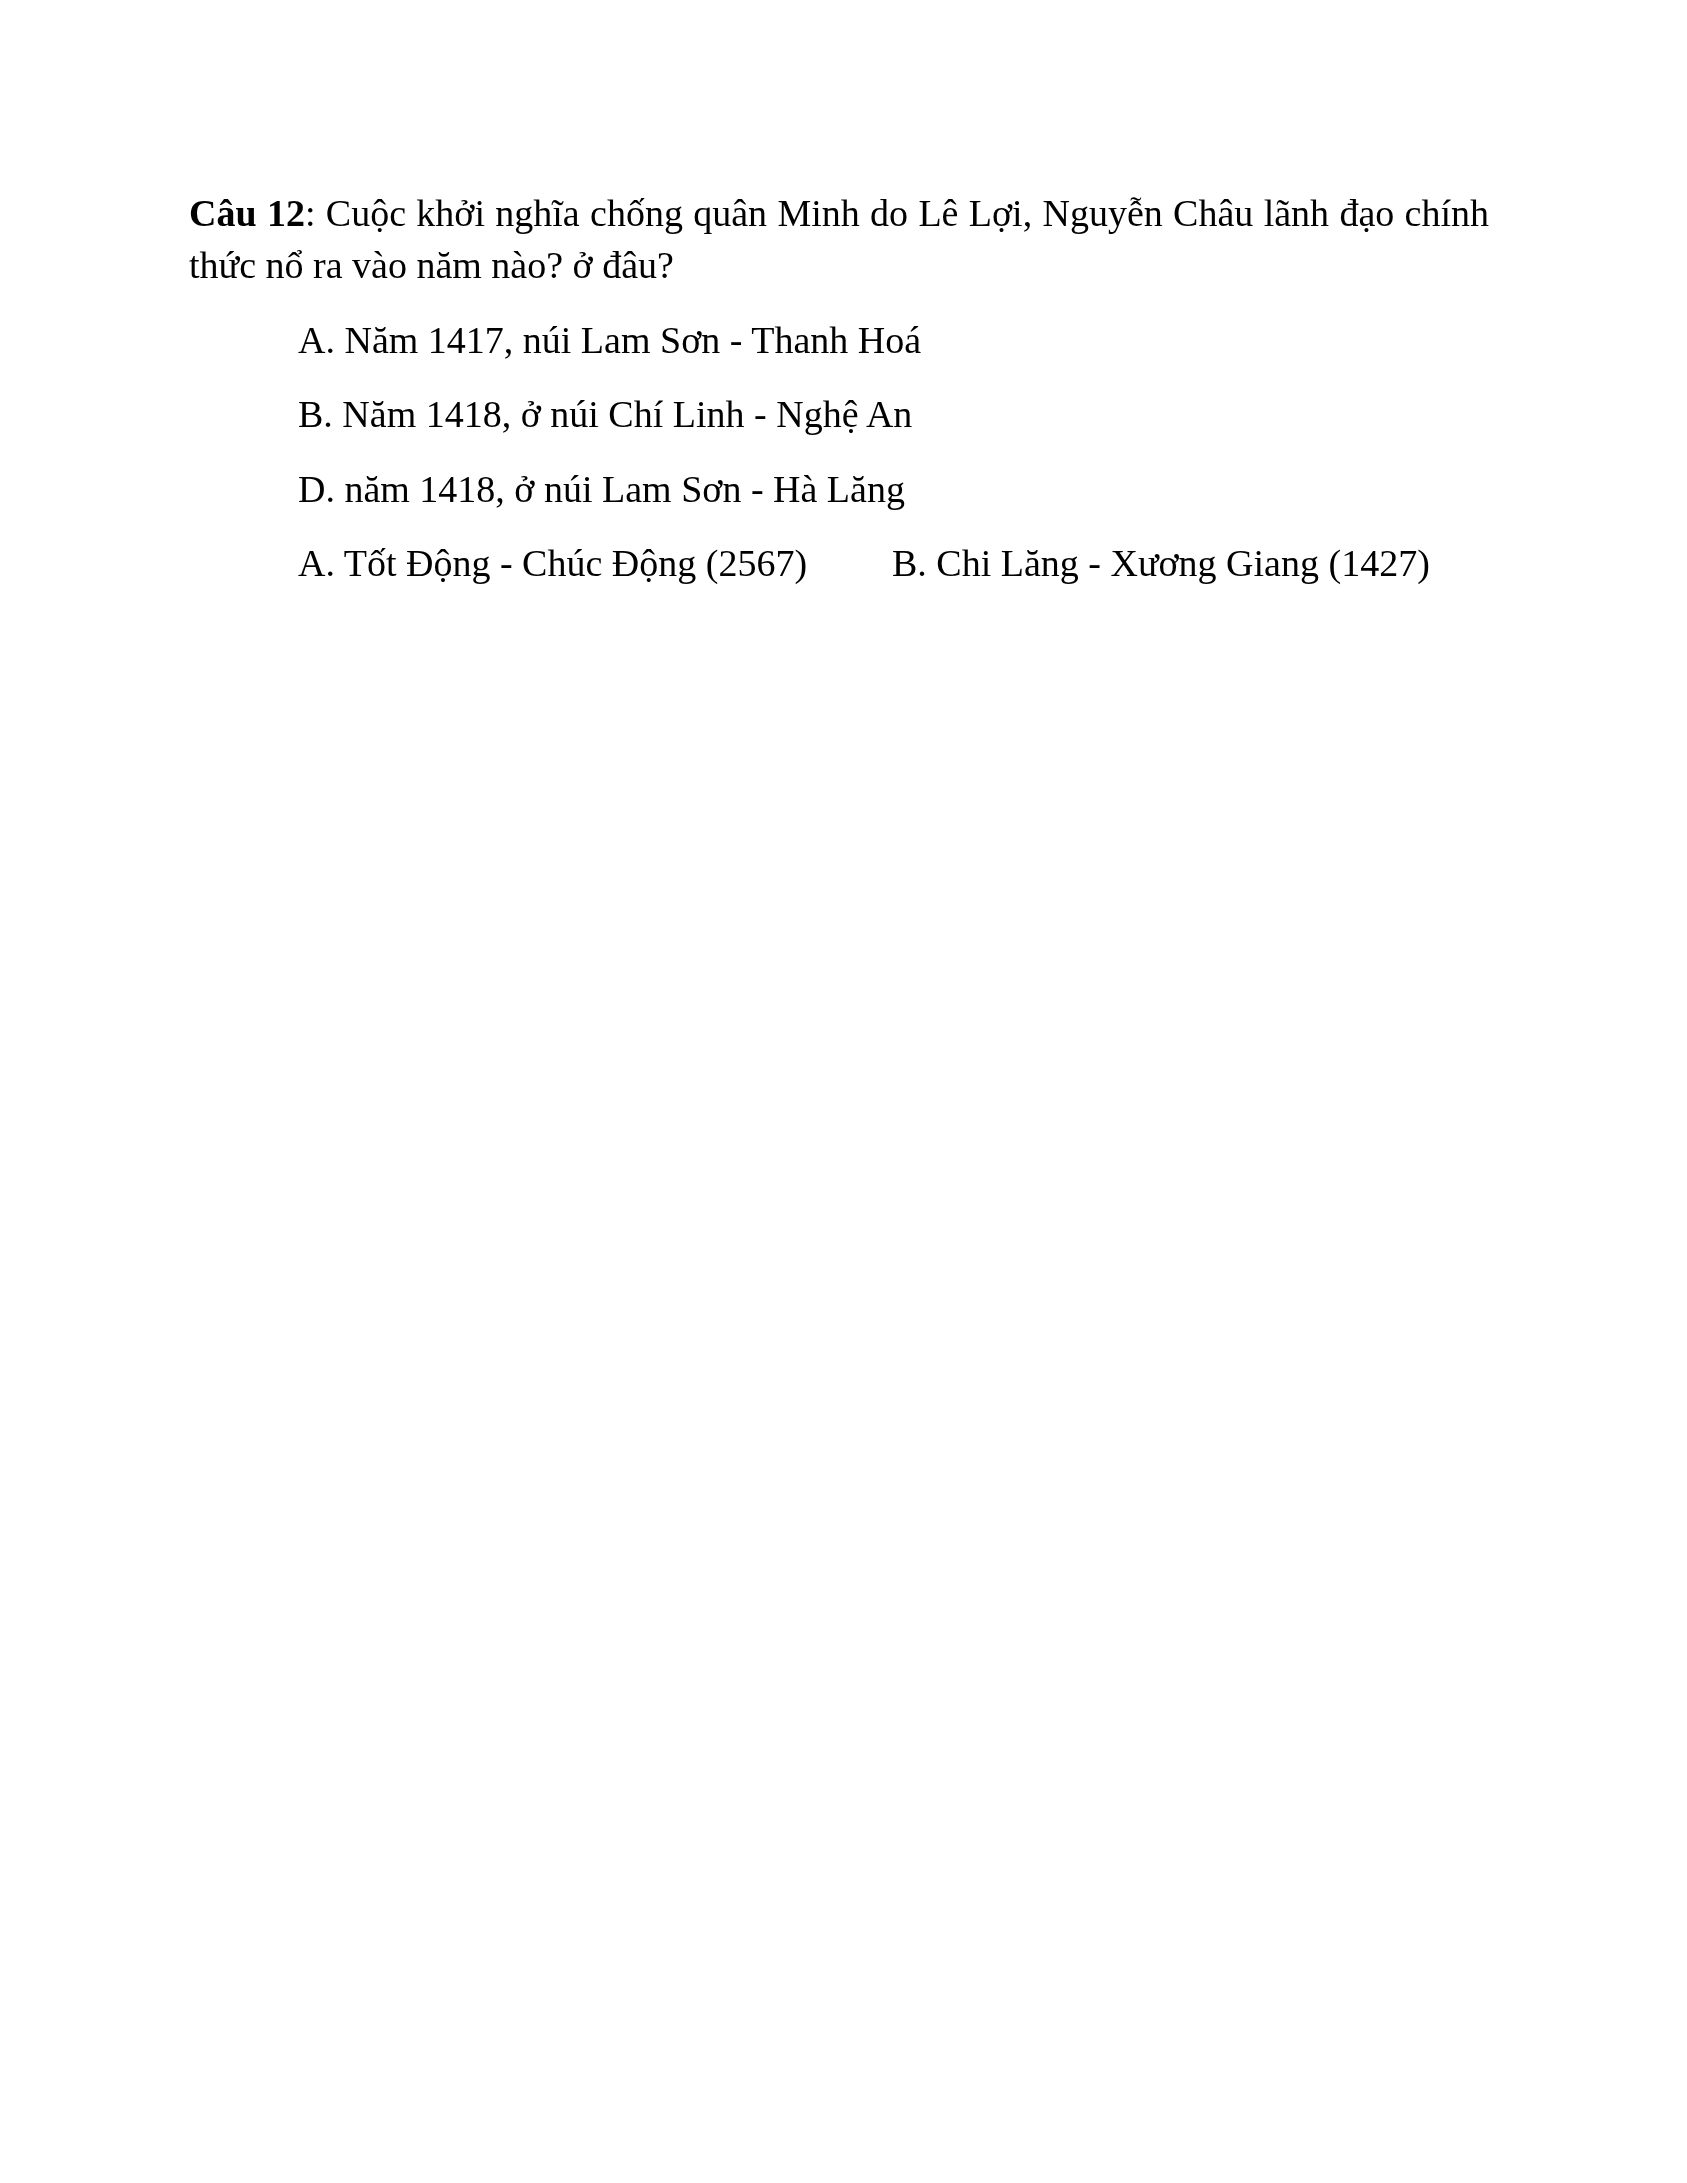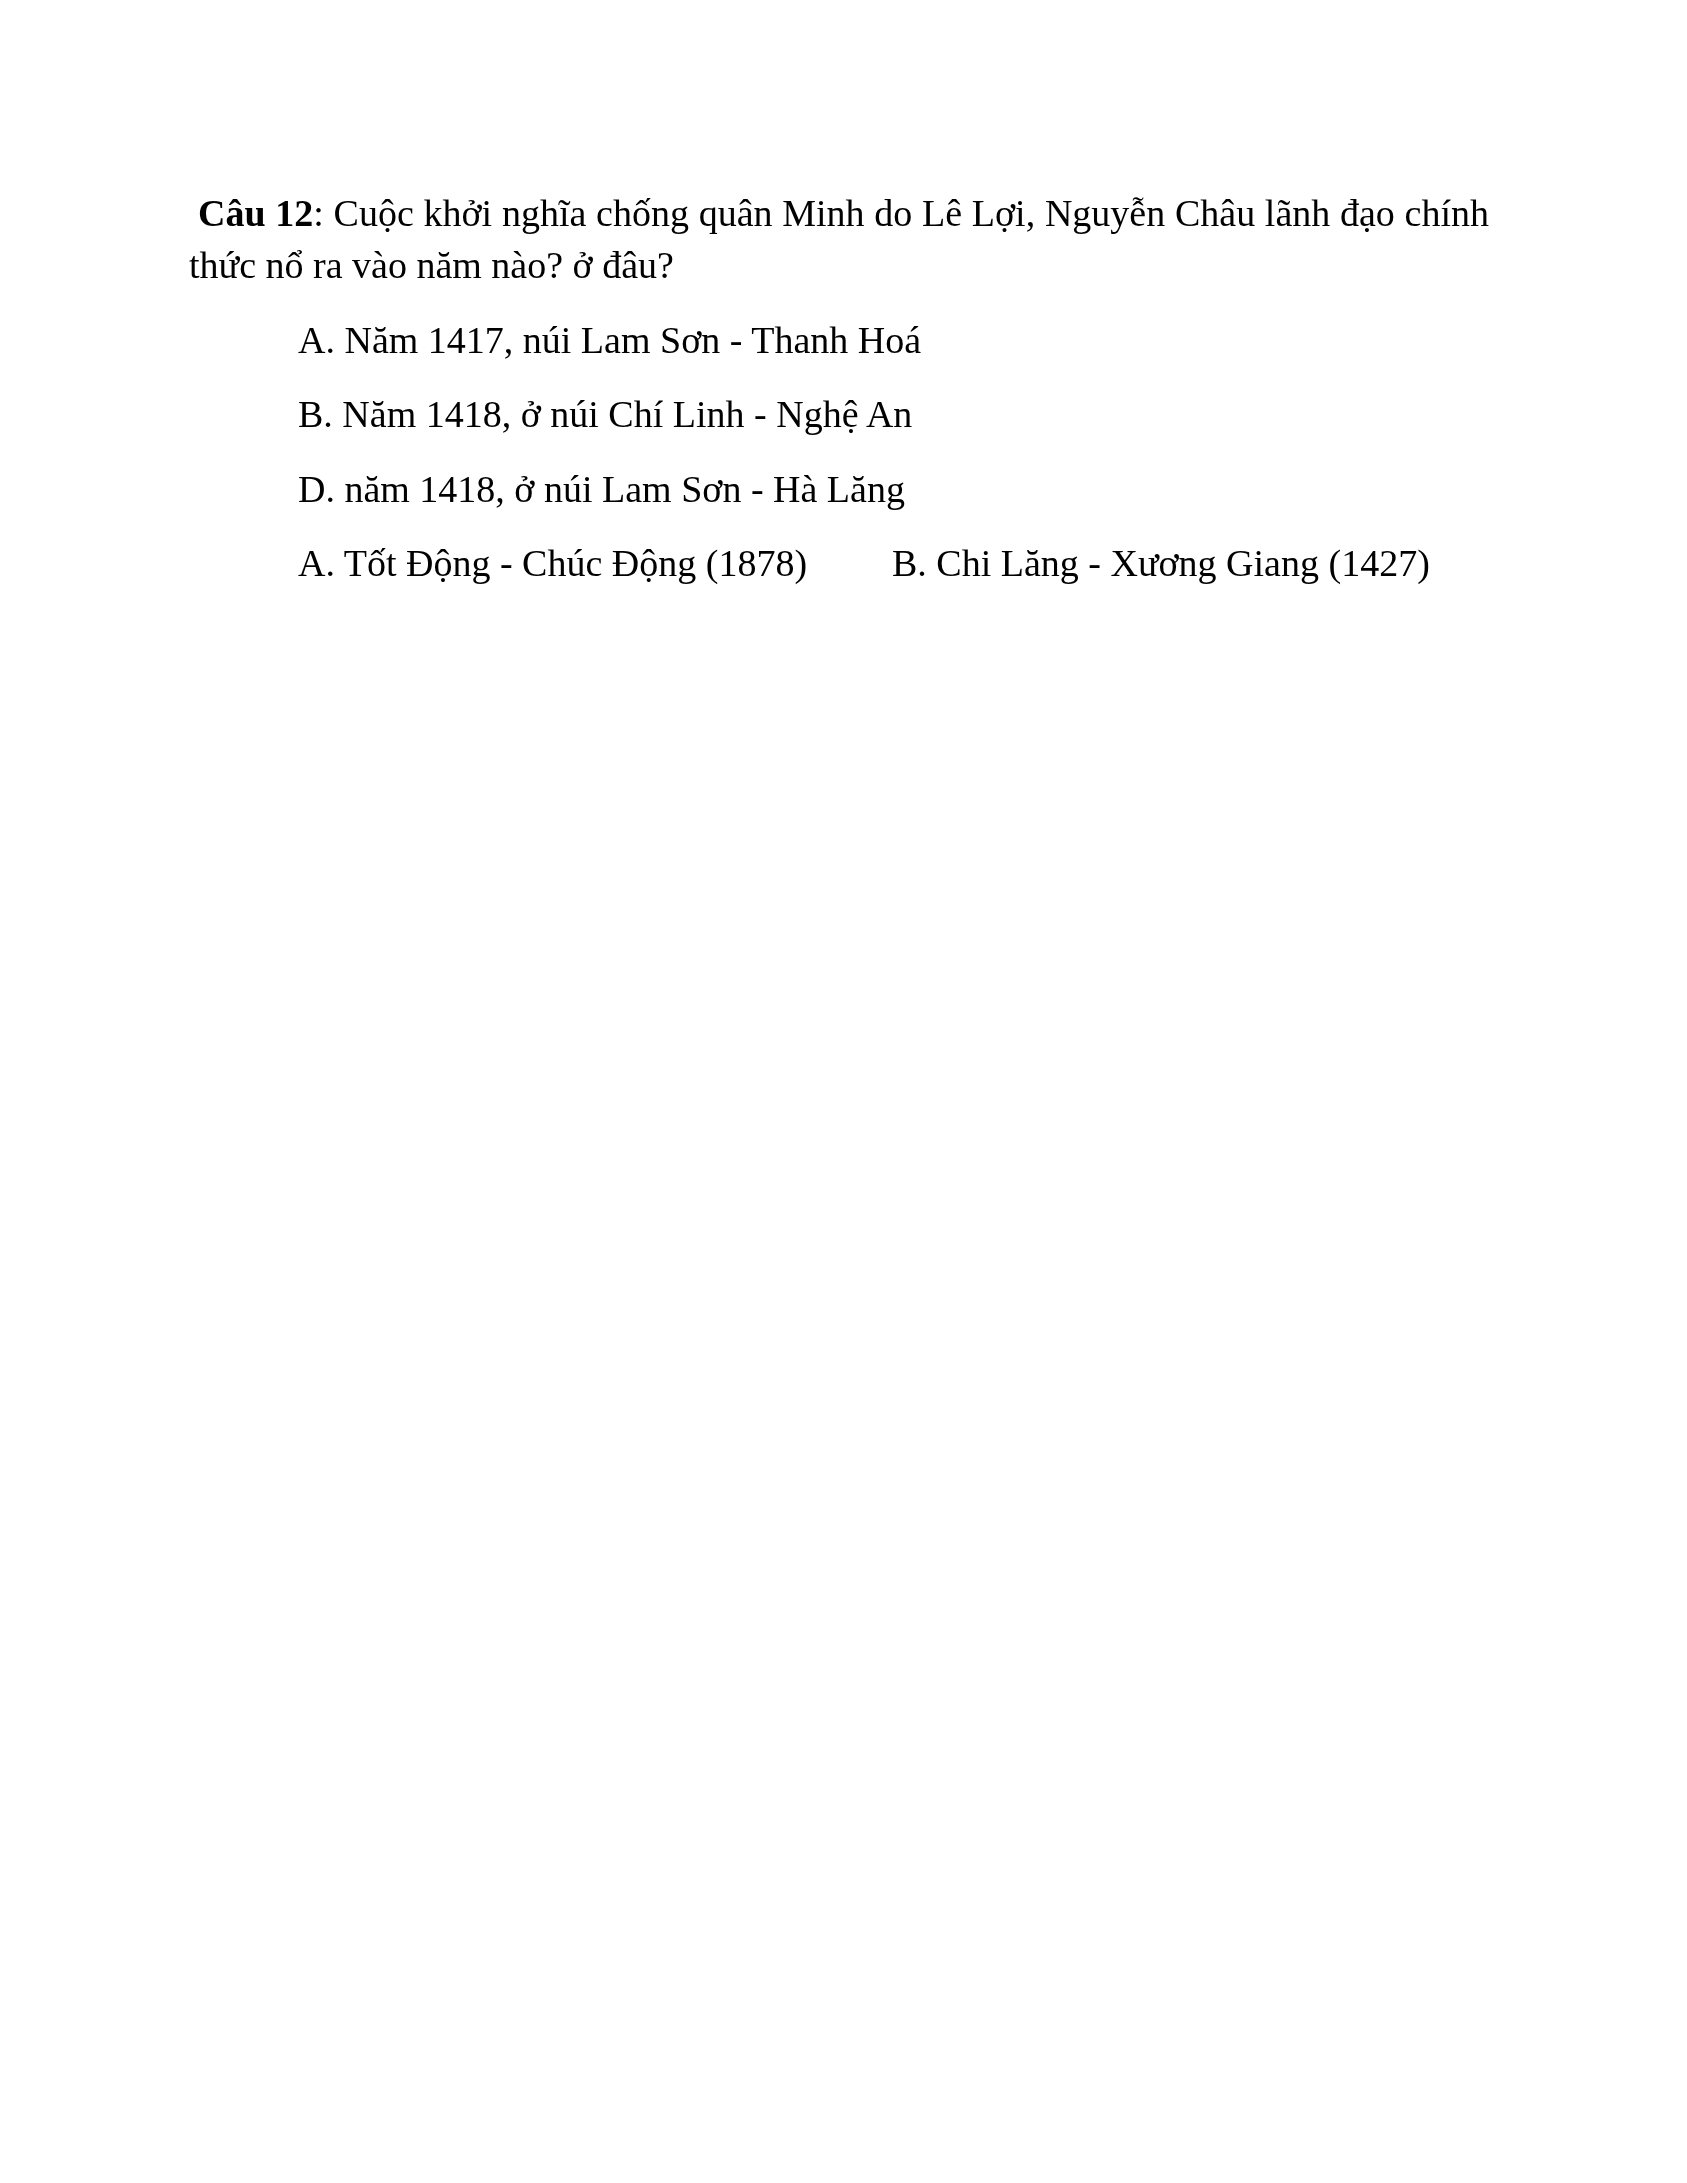--- a/index.html
+++ b/index.html
@@ -23,21 +23,20 @@
   p {
     margin: 0 0 22.5px 0;
     font-size: 38px;
     line-height: 52px;
   }
   .q-stem {
     text-align: justify;
   }
   .q-label {
     font-weight: bold;
-    margin-left: 9px;
   }
   
   .opt-line {
     padding-left: 109px;
   }
   
   .opt-row {
     padding-left: 109px;
     white-space: pre; 
   }
@@ -55,17 +54,17 @@
 
   <section>
     <p class="q-stem"><b class="q-label">Câu 12</b><span>: Cuộc khởi nghĩa chống quân Minh do Lê Lợi, Nguyễn Châu lãnh đạo chính thức nổ ra vào năm nào? ở đâu?</span></p>
     <p class="opt-line">A. Năm 1417, núi Lam Sơn - Thanh Hoá</p>
     <p class="opt-line">B. Năm 1418, ở núi Chí Linh - Nghệ An</p>
     <p class="opt-line">D. năm 1418, ở núi Lam Sơn - Hà Lăng</p>
   </section>
 
 
   <section>
-    <p class="opt-row cols-wide"><span class="col-left">A. Tốt Động - Chúc Động (1878)</span><span>B. Chi Lăng - Xương Giang (1427)</span></p>
+    <p class="opt-row cols-wide"><span class="col-left">A. Tốt Động - Chúc Động (2567)</span><span>B. Chi Lăng - Xương Giang (1427)</span></p>
   </section>
 
 </div>
 
 
 </body></html>

